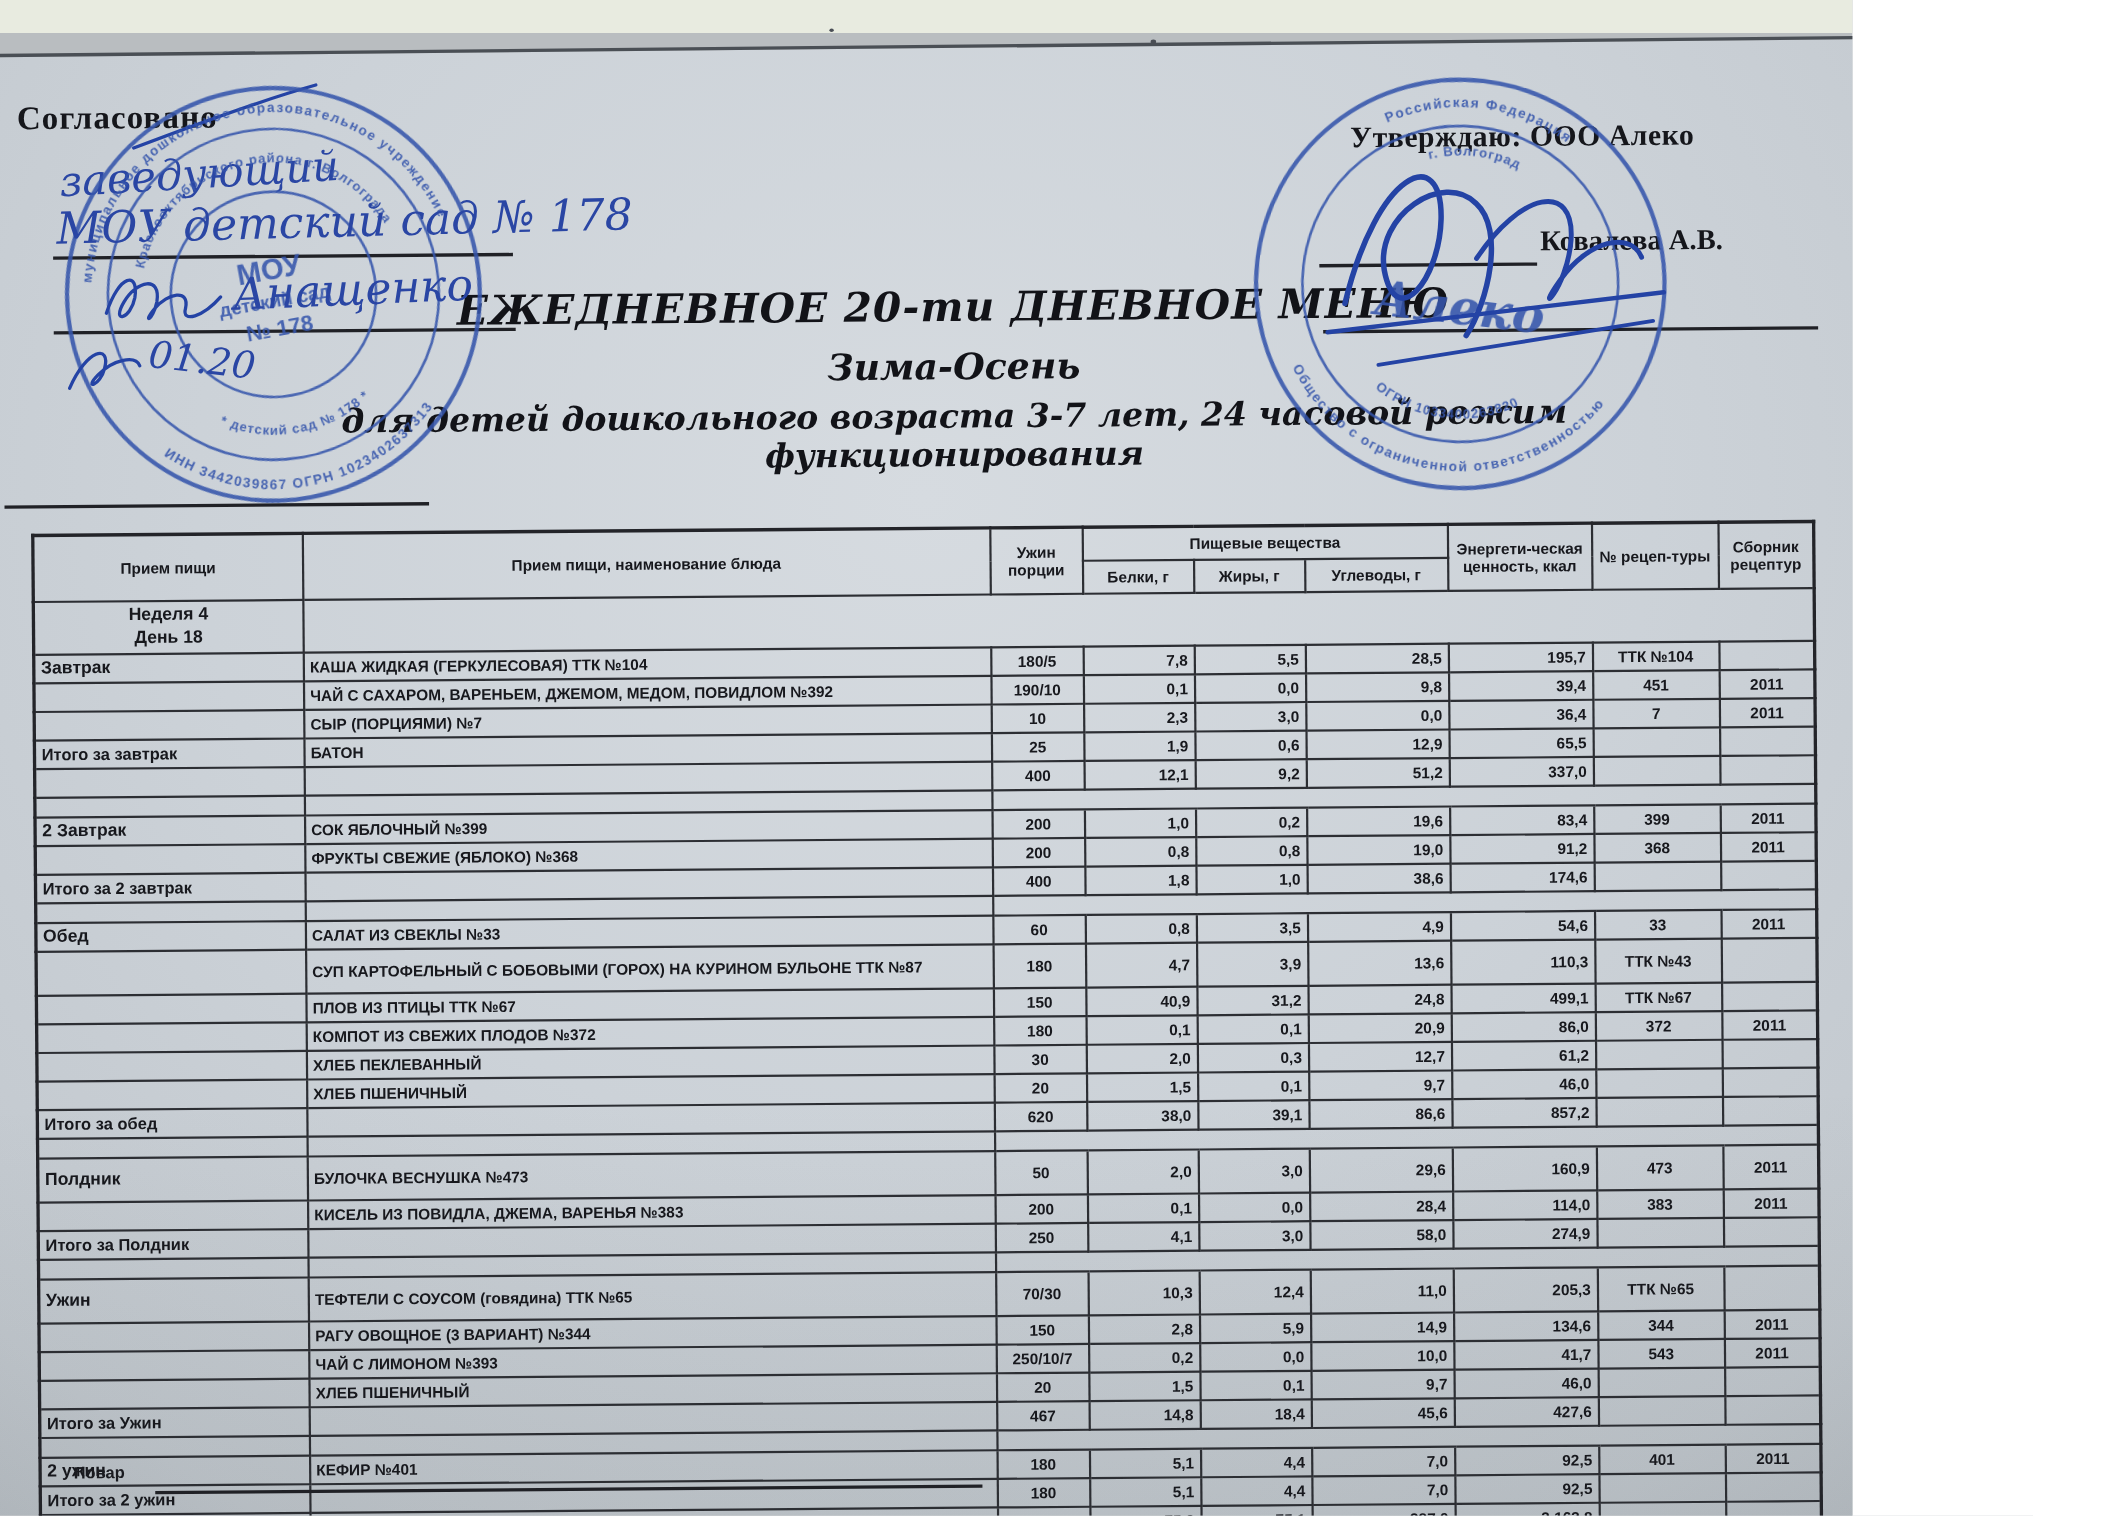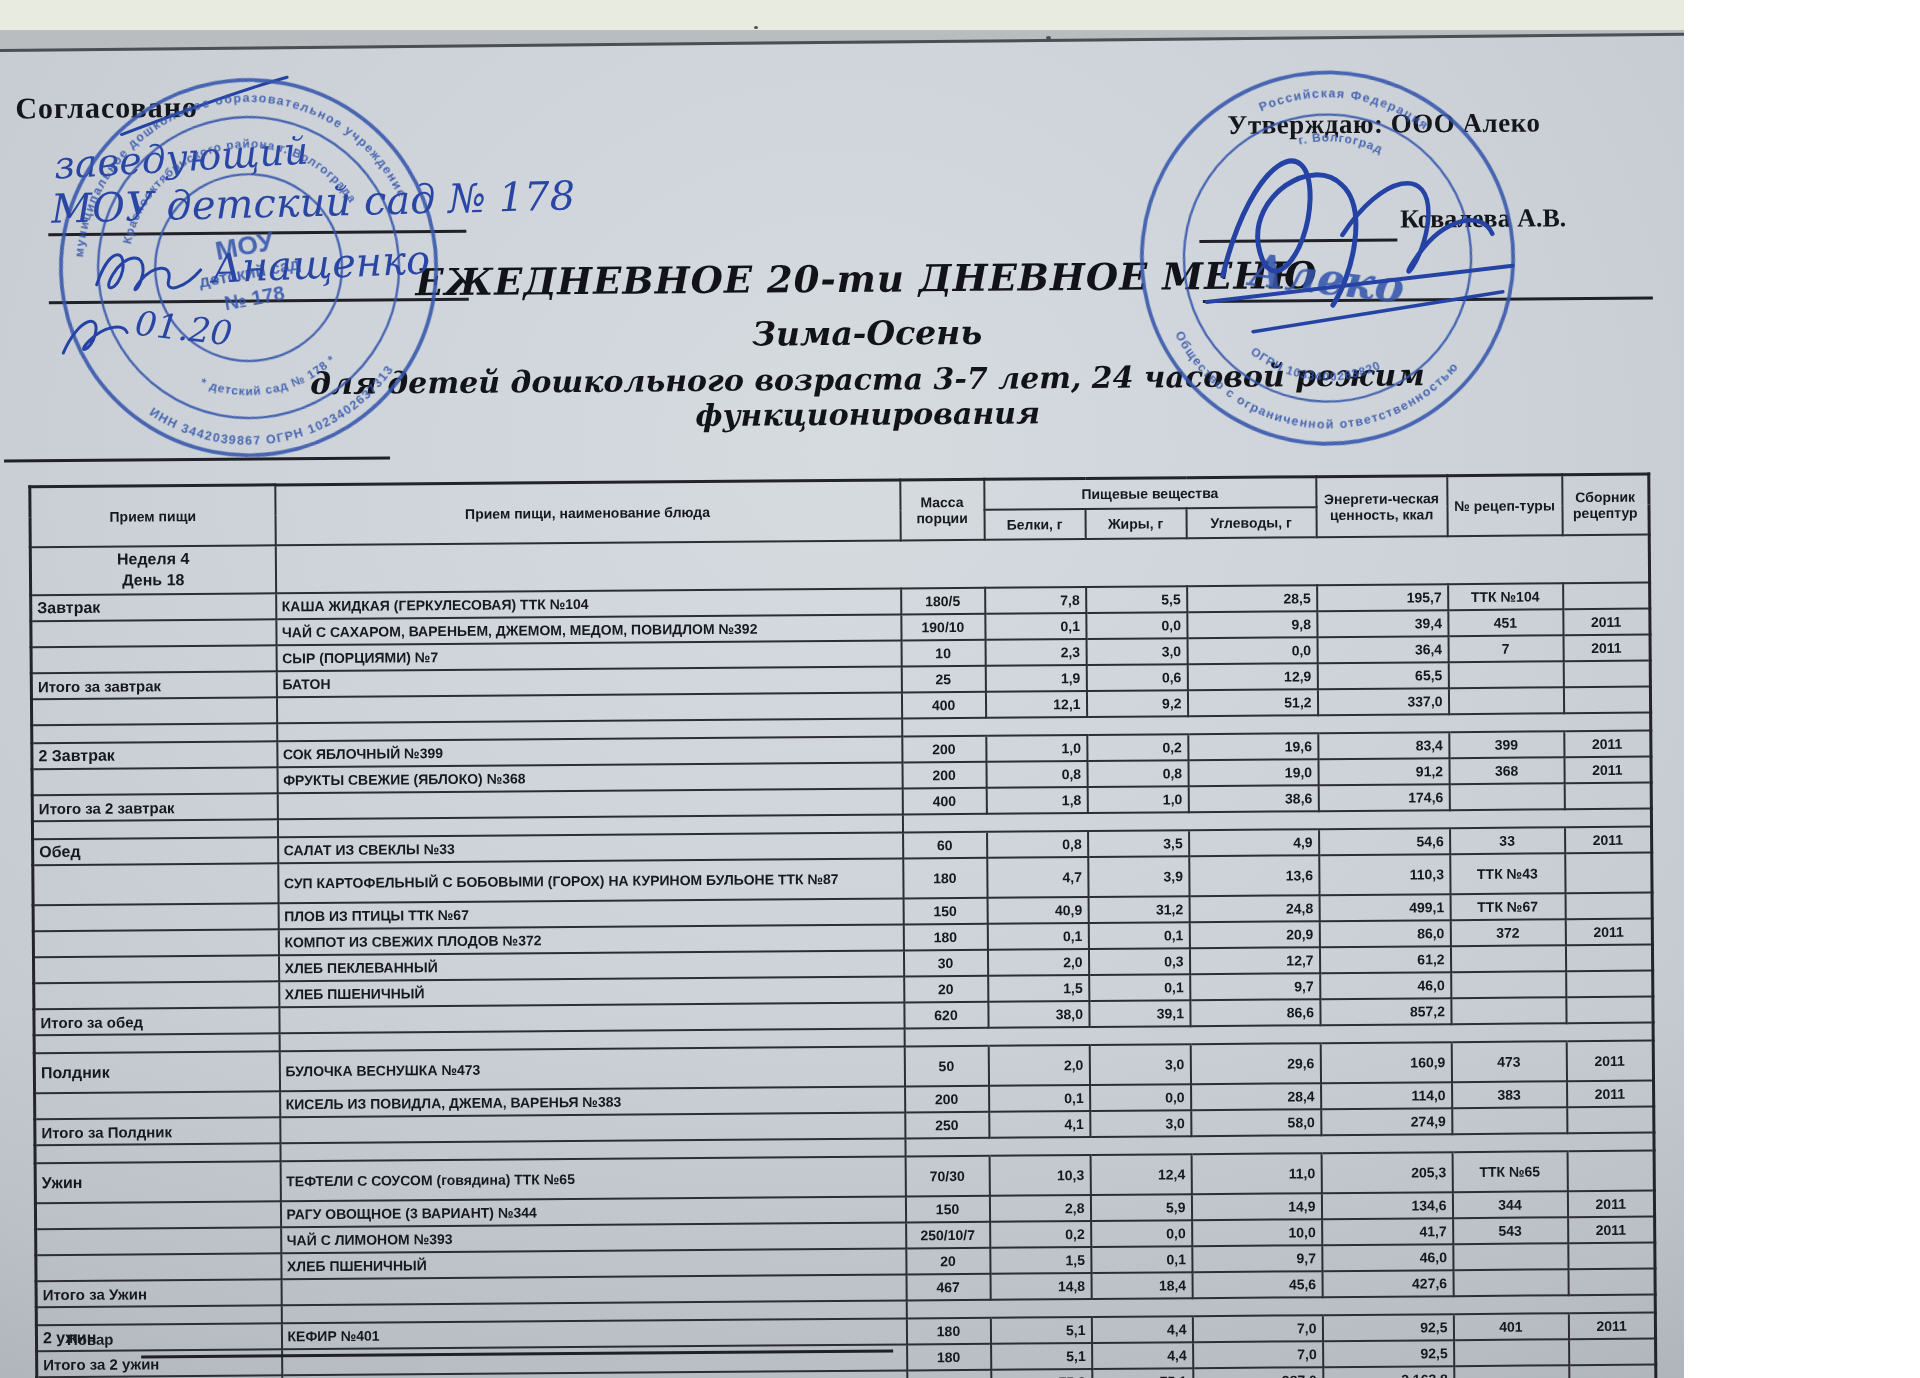--- a/index.html
+++ b/index.html
@@ -152,21 +152,21 @@
           <col style="width:101px">
           <col style="width:130px">
         <col style="width:131px">
           <col style="width:115px">
           <col style="width:87px">
       </colgroup>
       <thead>
         <tr>
           <td rowspan="2">Прием пищи</td>
           <td rowspan="2">Прием пищи, наименование блюда</td>
-          <td rowspan="2">Масса порции</td>
+          <td rowspan="2">Ужин порции</td>
           <td colspan="3">Пищевые вещества</td>
           <td rowspan="2">Энергети-ческая ценность, ккал</td>
           <td rowspan="2">№ рецеп-туры</td>
           <td rowspan="2">Сборник рецептур</td>
         </tr>
         <tr>
           <td>Белки, г</td>
           <td>Жиры, г</td>
           <td>Углеводы, г</td>
         </tr>

